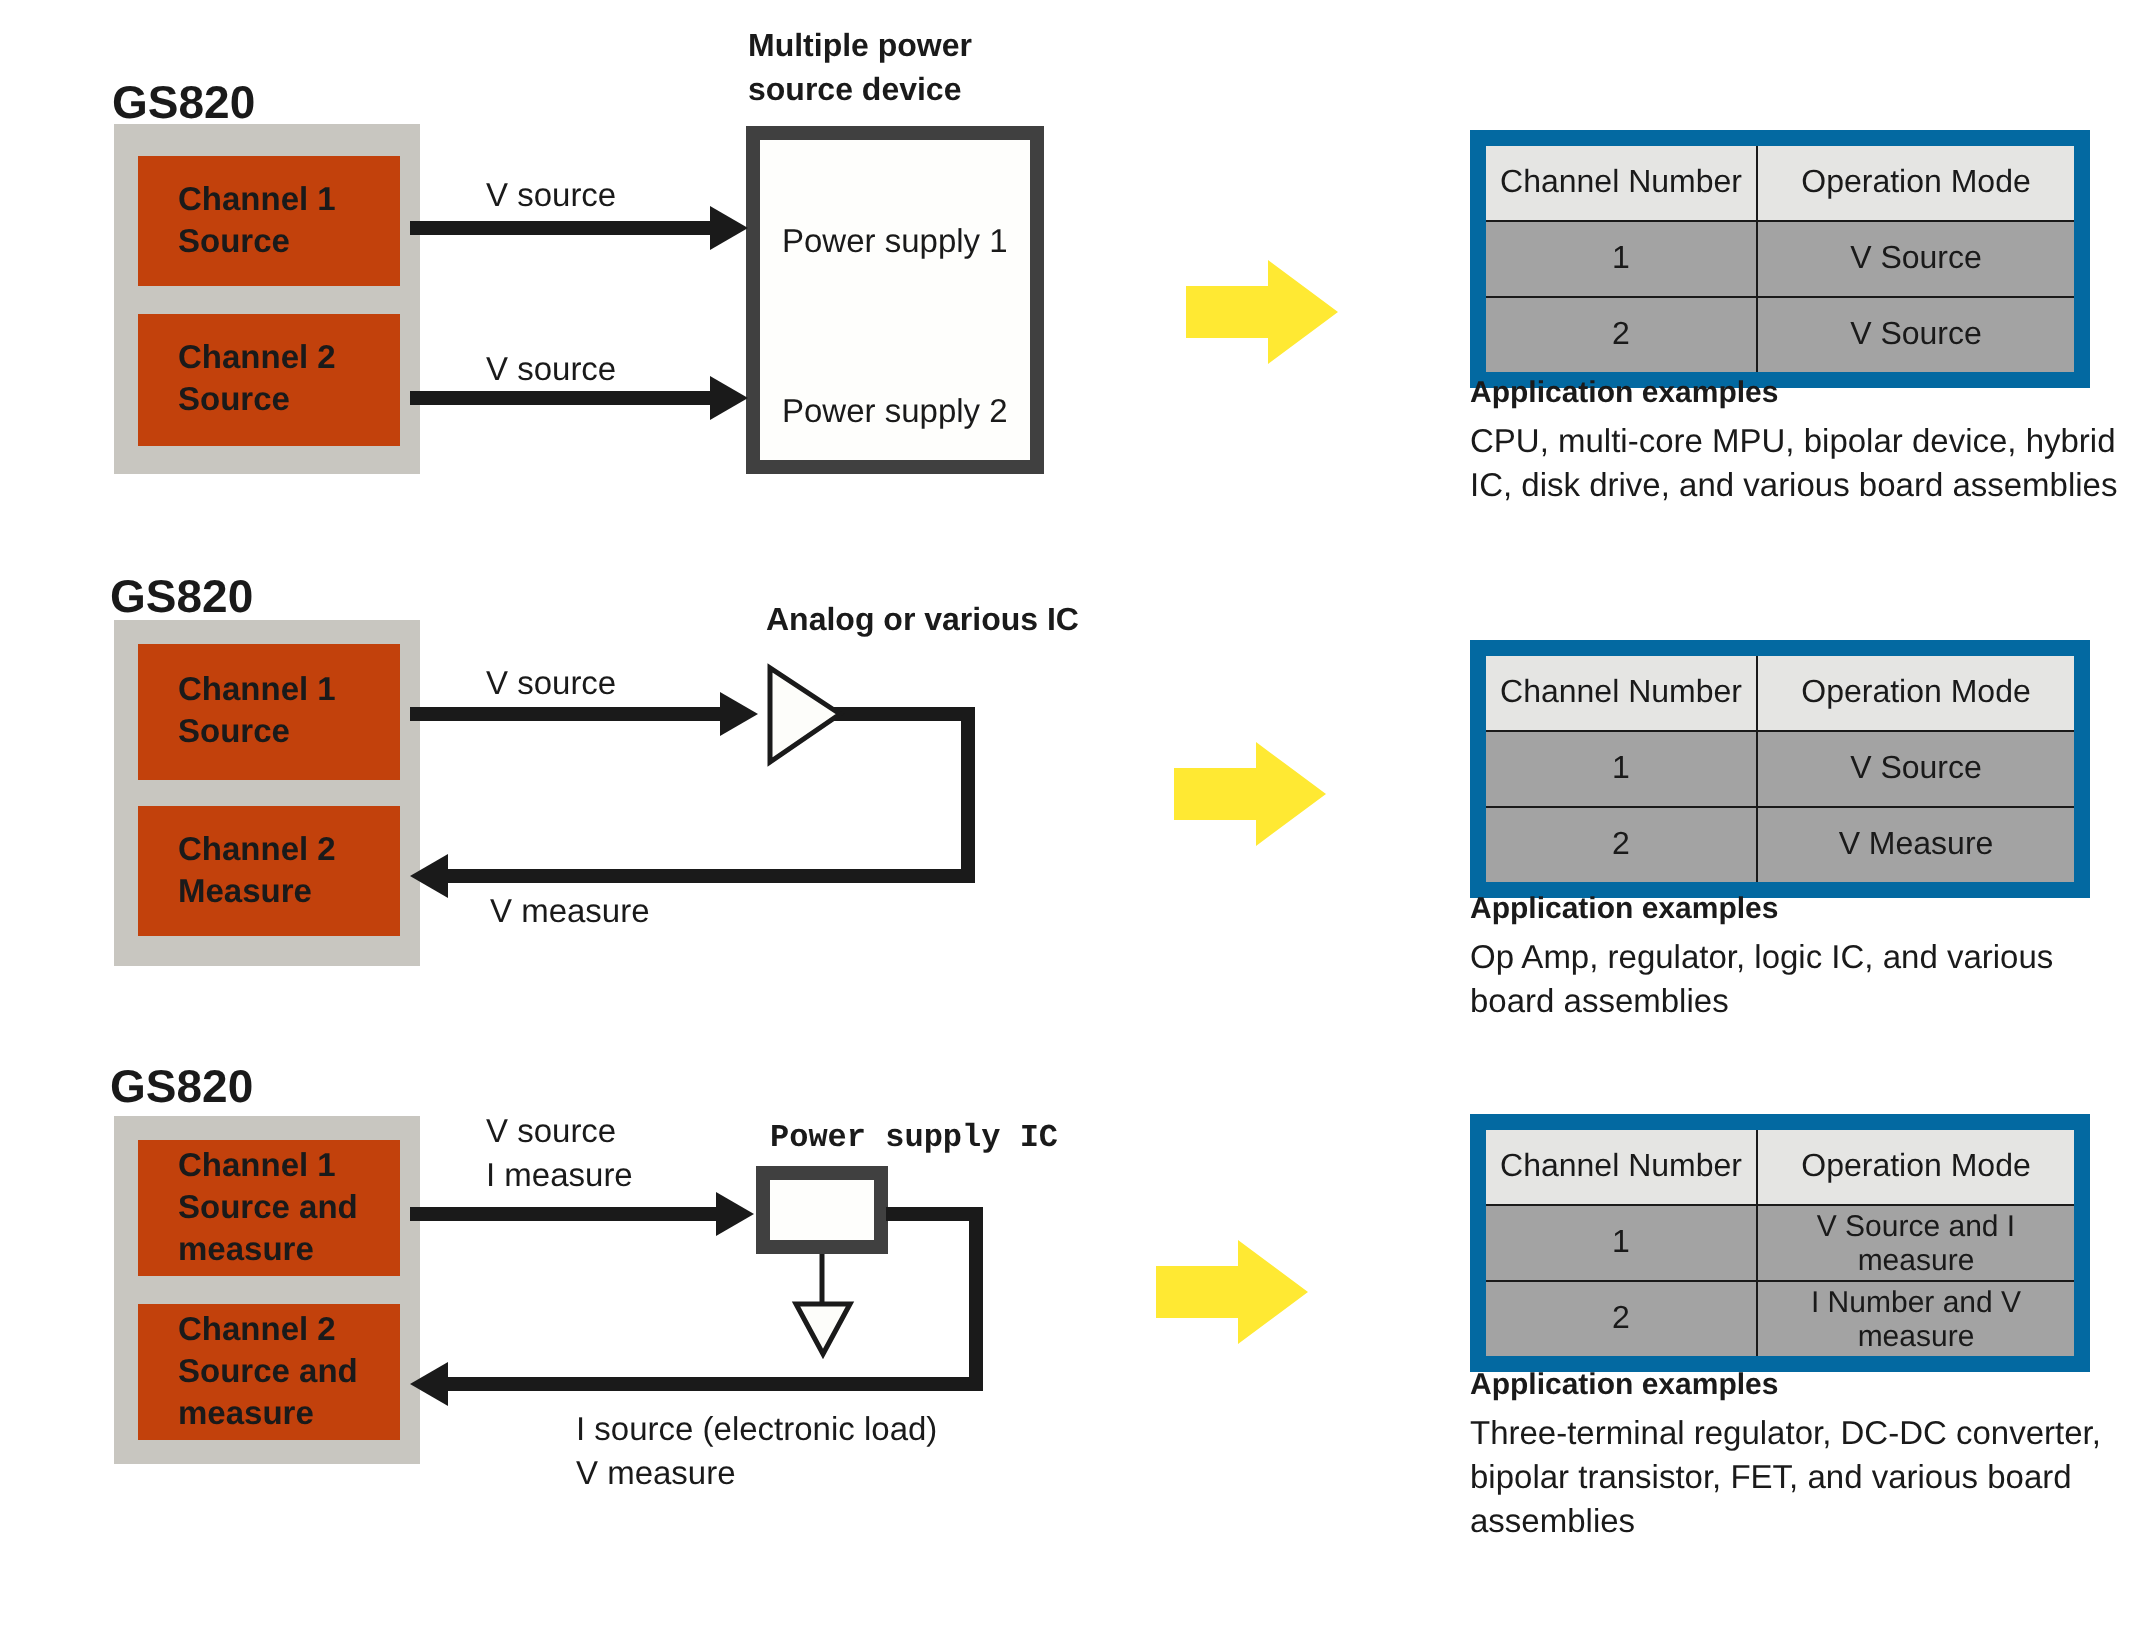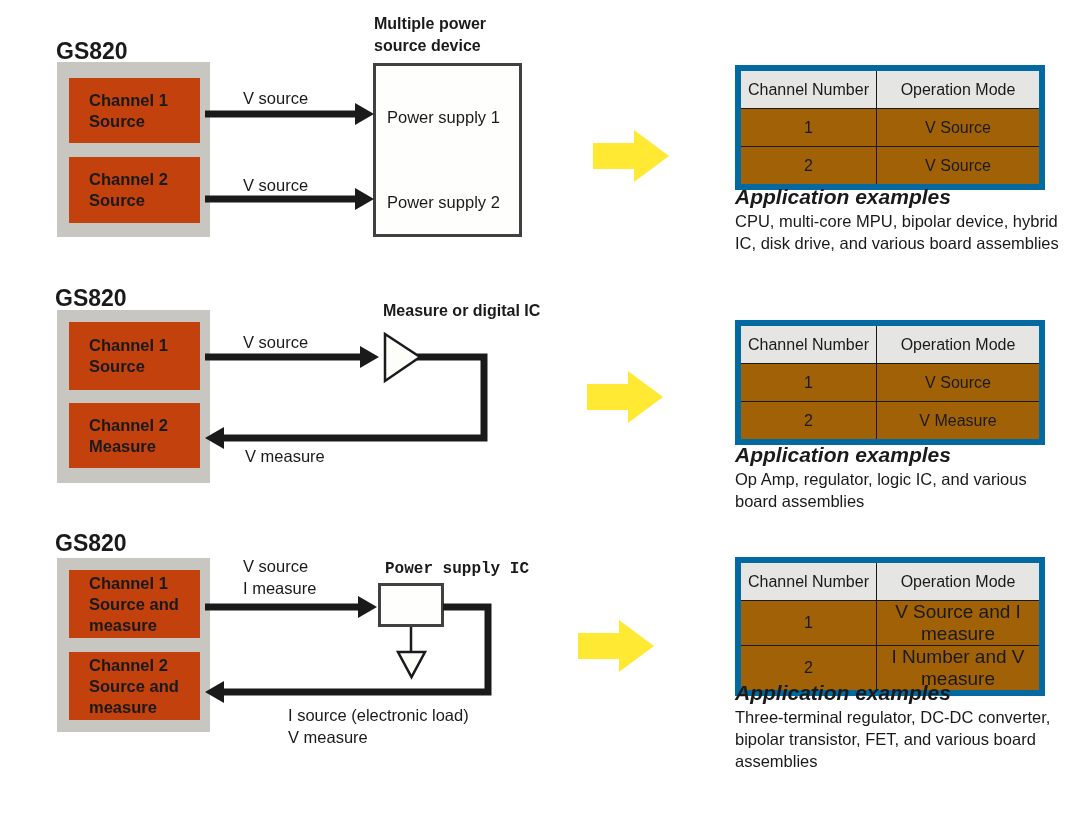--- a/index.html
+++ b/index.html
@@ -4,32 +4,32 @@
 <style>
   html,body{margin:0;padding:0;background:#ffffff;}
   body{font-family:"Liberation Sans","DejaVu Sans",sans-serif;color:#1a1a1a;}
   #canvas{position:relative;width:1074px;height:814px;background:#ffffff;overflow:hidden;}
   .abs{position:absolute;}
   .gs-label{font-weight:700;font-size:23px;}
   .gray-panel{background:#c8c6c0;}
   .chan{position:absolute;background:#c2410c;display:flex;align-items:center;
         white-space:pre-line;font-weight:700;font-size:16.5px;line-height:21px;
         padding-left:20px;box-sizing:border-box;}
-  .device-box{border:3px solid #404040;background:#fefefc;box-sizing:border-box;}
+  .device-box{border:7px solid #404040;background:#fefefc;box-sizing:border-box;}
   .dev-title{font-weight:700;font-size:16px;line-height:22px;white-space:pre-line;}
   .flow-label{font-size:16.5px;line-height:22px;white-space:pre-line;}
   .ps-item{position:absolute;font-size:16.5px;line-height:22px;}
-  .tblwrap table{border-collapse:collapse;table-layout:fixed;width:310px;border:6px solid #0369a1;background:#a16207;}
+  .tblwrap table{border-collapse:collapse;table-layout:fixed;width:310px;border:8px solid #0369a1;background:#a3a3a3;}
   .tblwrap th,.tblwrap td{border:1px solid #1a1a1a;text-align:center;vertical-align:middle;
         height:37px;font-size:16px;font-weight:400;padding:0;}
   .tblwrap th{background:#e5e5e3;}
   .tblwrap .c1{width:135px;}
-  .tblwrap td.sm{font-size:19px;}
+  .tblwrap td.sm{font-size:15px;}
   .app{width:332px;font-size:16.5px;line-height:22px;}
-  .app .hd{font-weight:700;margin:0 0 2px 0;font-size:21px;font-style:italic;}
+  .app .hd{font-weight:700;margin:0 0 2px 0;font-size:15px;}
   .app p{margin:0;}
   svg.overlay{position:absolute;left:0;top:0;pointer-events:none;}
   .wire{stroke:#1a1a1a;fill:none;}
   .head{fill:#1a1a1a;stroke:none;}
   .sym{stroke:#1a1a1a;fill:#fdfdfa;}
 </style>
 </head>
 <body>
 
 <div id="canvas">
@@ -72,21 +72,21 @@
   </div>
 
   <div class="abs gs-label" style="left:55px;top:285px;">GS820</div>
   <div class="abs gray-panel" style="left:57px;top:310px;width:153px;height:173px;"></div>
   <div class="chan" style="left:69px;top:322px;width:131px;height:68px;">Channel 1
 Source</div>
   <div class="chan" style="left:69px;top:403px;width:131px;height:65px;">Channel 2
 Measure</div>
   <div class="abs flow-label" style="left:243px;top:331px;">V source</div>
   <div class="abs flow-label" style="left:245px;top:445px;">V measure</div>
-  <div class="abs dev-title" style="left:383px;top:300px;">Measure or digital IC</div>
+  <div class="abs dev-title" style="left:383px;top:300px;">Analog or various IC</div>
   <div class="abs tblwrap" style="left:735px;top:320px;">
     <table>
       <tbody>
           <tr>
         <th class="c1">Channel Number</th>
         <th>Operation Mode</th>
       </tr>
       <tr>
         <td>1</td>
         <td>V Source</td>

